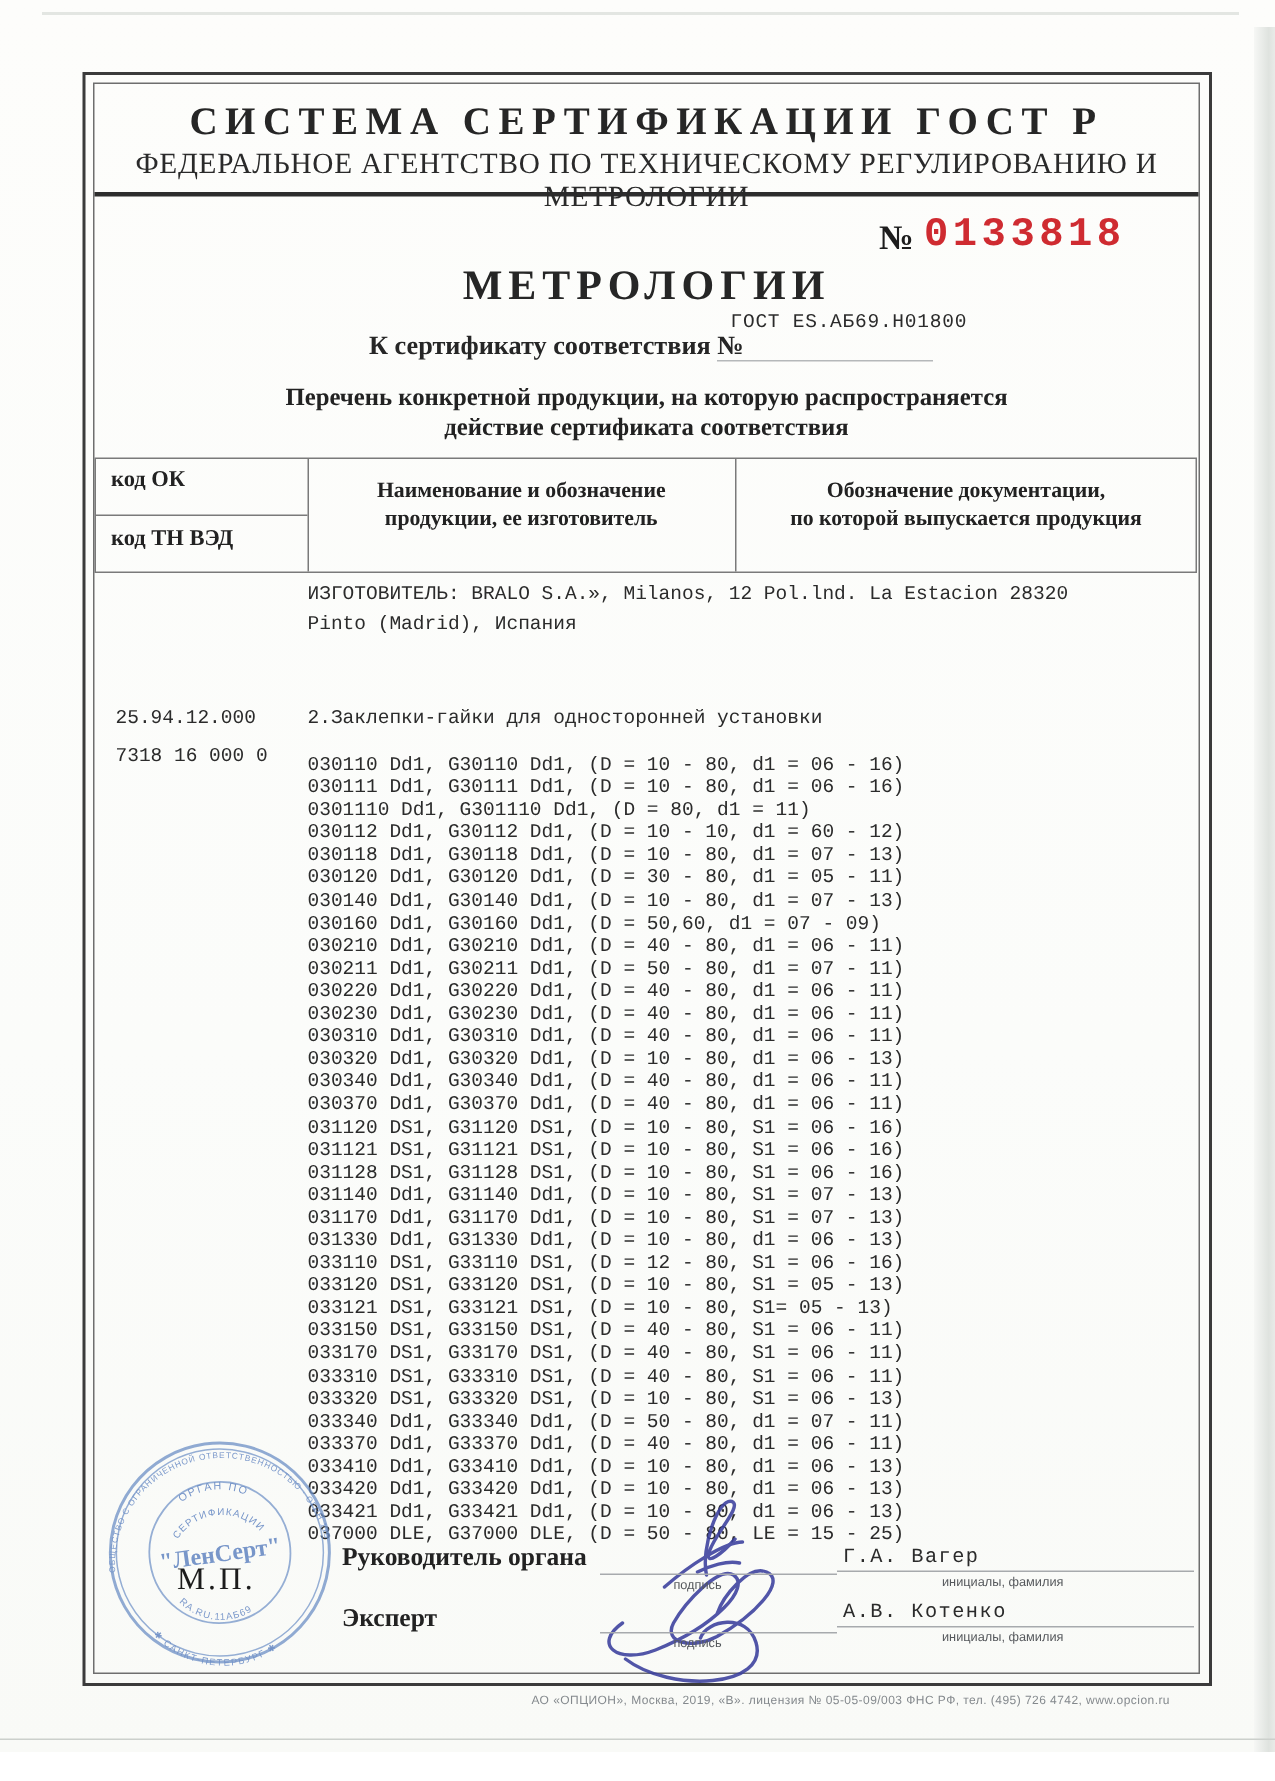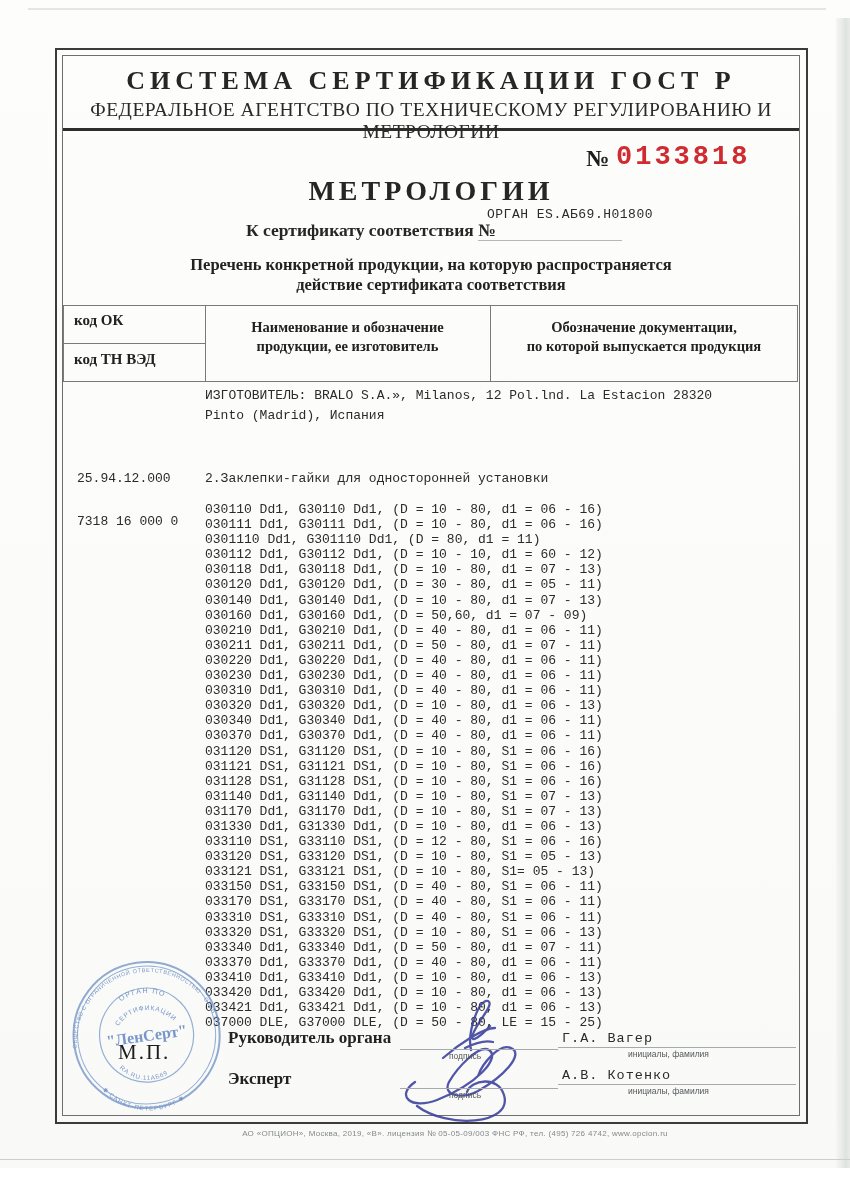--- a/index.html
+++ b/index.html
@@ -52,21 +52,21 @@
   .th-ok    { left:74px; top:312px; font-size:15px; font-weight:bold; }
   .th-tnved { left:74px; top:351px; font-size:15px; font-weight:bold; }
   .th-col   { text-align:center; font-size:14.5px; font-weight:bold; line-height:19px; white-space:pre-line; }
   .th-prod  { left:206px; top:318px; width:283px; }
   .th-docs  { left:491px; top:318px; width:306px; }
 
   
   .mono { font-family:"Liberation Mono","DejaVu Sans Mono",monospace; color:#2b2b2b; }
   .manufacturer { left:205px; top:386px; font-size:13px; line-height:20px; white-space:pre-line; }
   .code-ok    { left:77px; top:471px; font-size:13px; }
-  .code-tnved { left:77px; top:514px; font-size:13px; }
+  .code-tnved { left:77px; top:496px; font-size:13px; }
   .product-category { left:205px; top:471px; font-size:13px; }
   .product-items { left:205px; top:502px; font-size:13px; line-height:15.1px; white-space:pre; }
 
   
   .stamp-wrap { left:62px; top:953px; width:170px; height:170px; transform:rotate(-8deg); opacity:0.88; }
   .mp-label { left:118px; top:1040px; font-size:21px; letter-spacing:2px; color:#1c1c1c; }
 
   
   .sans { font-family:"Liberation Sans","DejaVu Sans",sans-serif; }
   .head-label   { left:228px; top:1028px; font-size:17px; font-weight:bold; }
@@ -76,21 +76,21 @@
   .sig-cap1  { left:400px; top:1051px; width:130px; text-align:center; font-size:8.5px; color:#55585c; }
   .sig-cap2  { left:400px; top:1090px; width:130px; text-align:center; font-size:8.5px; color:#55585c; }
   .head-name   { left:562px; top:1031px; font-size:13.5px; letter-spacing:1px;text-align:center; }
   .expert-name { left:562px; top:1068px; font-size:13.5px; letter-spacing:1px; }
   .name-line1 { left:558px; top:1047px; width:238px; height:1px; background:#a7aaad; }
   .name-line2 { left:558px; top:1084px; width:238px; height:1px; background:#a7aaad; }
   .name-cap1 { left:628px; top:1049px; font-size:8.5px; color:#55585c; }
   .name-cap2 { left:628px; top:1086px; font-size:8.5px; color:#55585c; }
   .signature-svg { left:385px; top:988px; width:210px; height:145px; }
 
-  .footer-imprint { left:130px; top:1129px; width:650px; text-align:center;
+  .footer-imprint { left:130px; top:1129px; width:650px; text-align:right;
     font-size:8px; color:#84898d; letter-spacing:0.3px; }
 </style>
 </head>
 <body>
 
 <div class="canvas">
 
   <div class="abs edge-top"></div>
   <div class="abs edge-right"></div>
   <div class="abs edge-bottom"></div>
@@ -101,21 +101,21 @@
   <div class="abs title-box">
     <div class="t-system">СИСТЕМА СЕРТИФИКАЦИИ ГОСТ Р</div>
     <div class="t-agency">ФЕДЕРАЛЬНОЕ АГЕНТСТВО ПО ТЕХНИЧЕСКОМУ РЕГУЛИРОВАНИЮ И МЕТРОЛОГИИ</div>
   </div>
 
   <div class="abs num-prefix">№</div>
   <div class="abs num-value">0133818</div>
 
   <div class="abs appendix-title">МЕТРОЛОГИИ</div>
 
-  <div class="abs cert-value mono">ОРГАН ES.АБ69.Н01800</div>
+  <div class="abs cert-value mono">ГОСТ ES.АБ69.Н01800</div>
   <div class="abs cert-label">К сертификату соответствия №</div>
   <div class="abs cert-underline"></div>
 
   <div class="abs subtitle2">действие сертификата соответствия</div>
   <div class="abs subtitle1">Перечень конкретной продукции,  на которую распространяется</div>
 
   <div class="abs table-box"></div>
   <div class="abs tv1"></div>
   <div class="abs tv2"></div>
   <div class="abs th1"></div>

